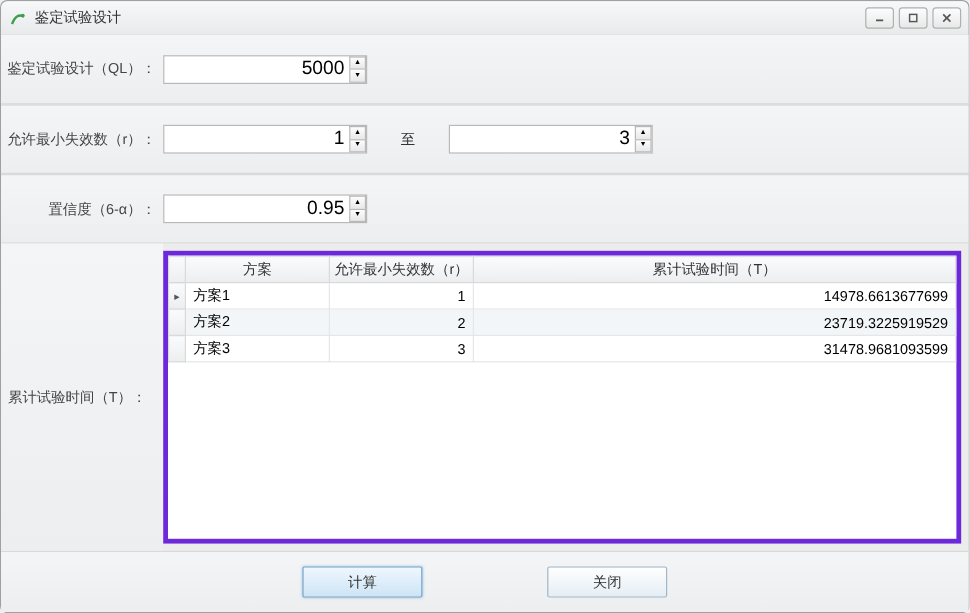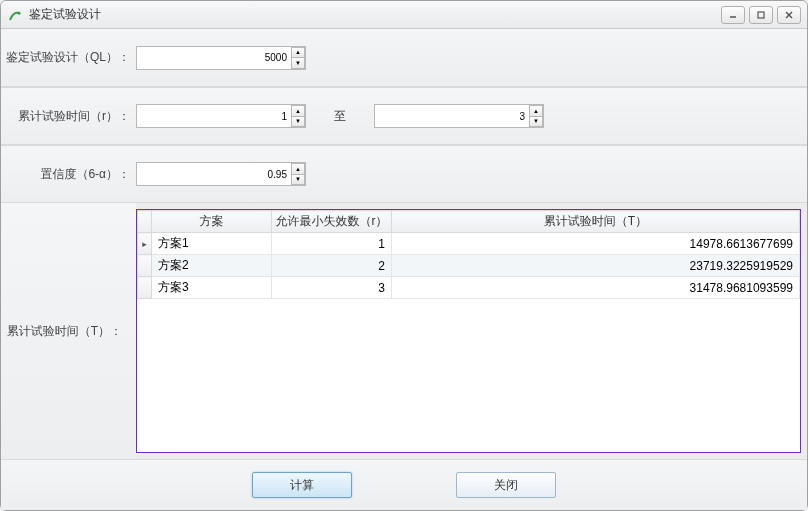--- a/index.html
+++ b/index.html
@@ -72,21 +72,21 @@
       position: relative;
       display: inline-flex;
       width: 170px;
       height: 24px;
     }
     .spinner input {
       width: 100%;
       height: 24px;
       border: 1px solid #b8b8b8;
       padding: 2px 18px 2px 6px;
-      font-size: 10px;
+      font-size: 16px;
       text-align: right;
       background: #fff;
       outline: none;
     }
     .spin-btns {
       position: absolute;
       right: 1px; top: 1px;
       width: 14px; height: 22px;
       display: flex; flex-direction: column;
     }
@@ -112,21 +112,21 @@
       padding-right: 14px;
       color: #444;
       display: flex;
       align-items: center;
       justify-content: flex-end;
       background: linear-gradient(#f4f5f7,#eceef0);
     }
     .table-wrap {
       flex: 1;
       margin: 6px 6px 6px 0;
-      border: 1px solid #6d28d9;
+      border: 4px solid #6d28d9;
       background: #fff;
       overflow: hidden;
     }
     table {
       width: 100%;
       border-collapse: collapse;
       font-size: 12px;
       table-layout: fixed;
     }
     thead th {
@@ -219,21 +219,21 @@
       <div class="spinner">
         <input type="text" value="5000" style="">
         <div class="spin-btns">
           <div class="spin-btn">▲</div>
           <div class="spin-btn">▼</div>
         </div>
       </div>
     </div>
 
     <div class="field-row">
-      <div class="label-cell">累计试验时间（r）：</div>
+      <div class="label-cell">允许最小失效数（r）：</div>
       <div class="spinner">
         <input type="text" value="1" style="">
         <div class="spin-btns">
           <div class="spin-btn">▲</div>
           <div class="spin-btn">▼</div>
         </div>
       </div>
       <span class="to-label">至</span>
       <div class="spinner">
         <input type="text" value="3" style="">

